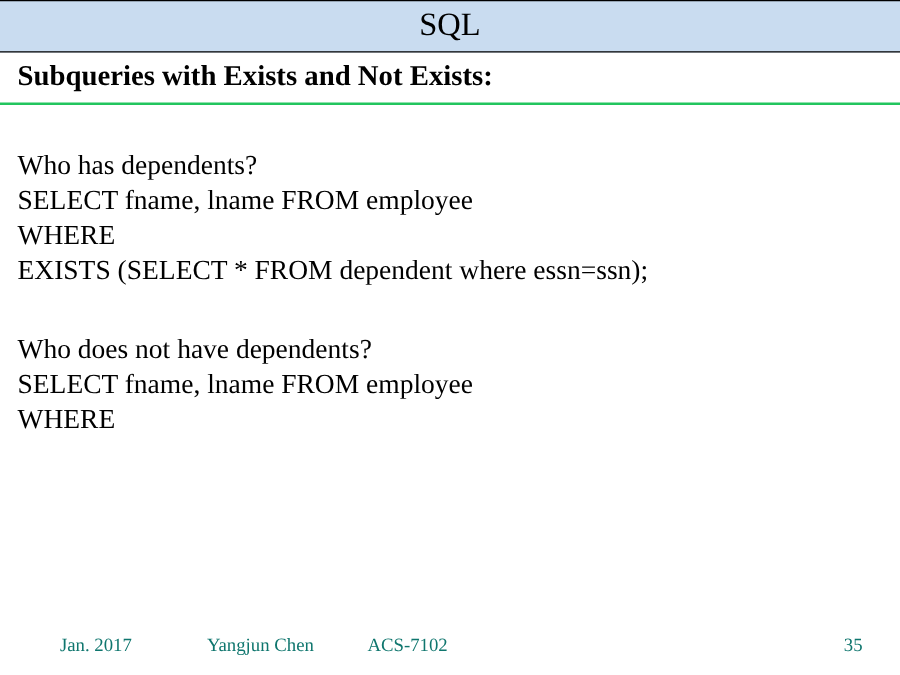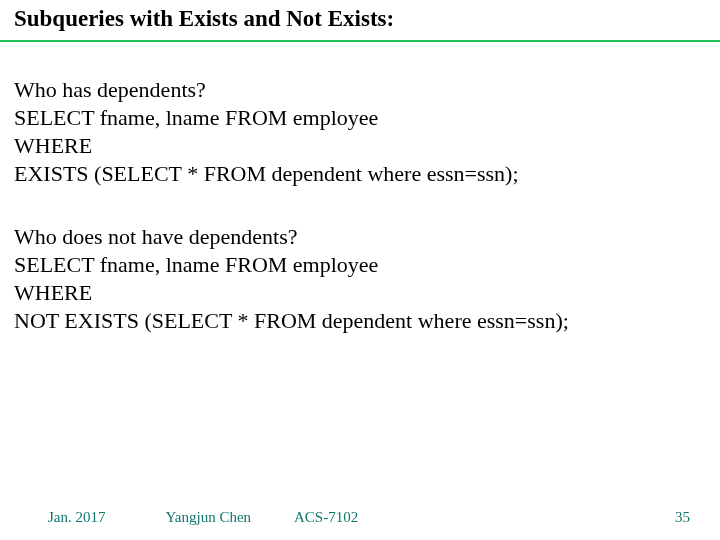--- a/index.html
+++ b/index.html
@@ -36,39 +36,41 @@
   .footer .f-date { flex: 0 0 auto; }
   .footer .f-center { flex: 1 1 auto; text-align: left; padding-left: 60px; }
   .footer .f-center .author { display: inline-block; margin-right: 40px; }
   .footer .f-page { flex: 0 0 auto; margin-top: 29px; }
 </style>
 </head>
 <body>
 
 <div class="slide">
 
+  <div class="title-band">
+    <span>SQL</span>
+  </div>
 
   <div class="section-heading">
     <span>Subqueries with Exists and Not Exists:</span>
   </div>
 
   <div class="body-area">
 
     <div class="block">
       <div class="line">Who has dependents?</div>
       <div class="line">SELECT fname, lname FROM employee</div>
       <div class="line">WHERE</div>
       <div class="line">EXISTS (SELECT * FROM dependent where essn=ssn);</div>
     </div>
 
     <div class="block">
       <div class="line">Who does not have dependents?</div>
       <div class="line">SELECT fname, lname FROM employee</div>
       <div class="line">WHERE</div>
-      <div class="line">NOT EXISTS (SELECT * FROM dependent where essn=ssn);</div>
     </div>
 
   </div>
 
   <div class="footer">
     <span class="f-date">Jan. 2017</span>
     <span class="f-center">
       <span class="author">Yangjun Chen</span>
       <span>ACS-7102</span>
     </span>

